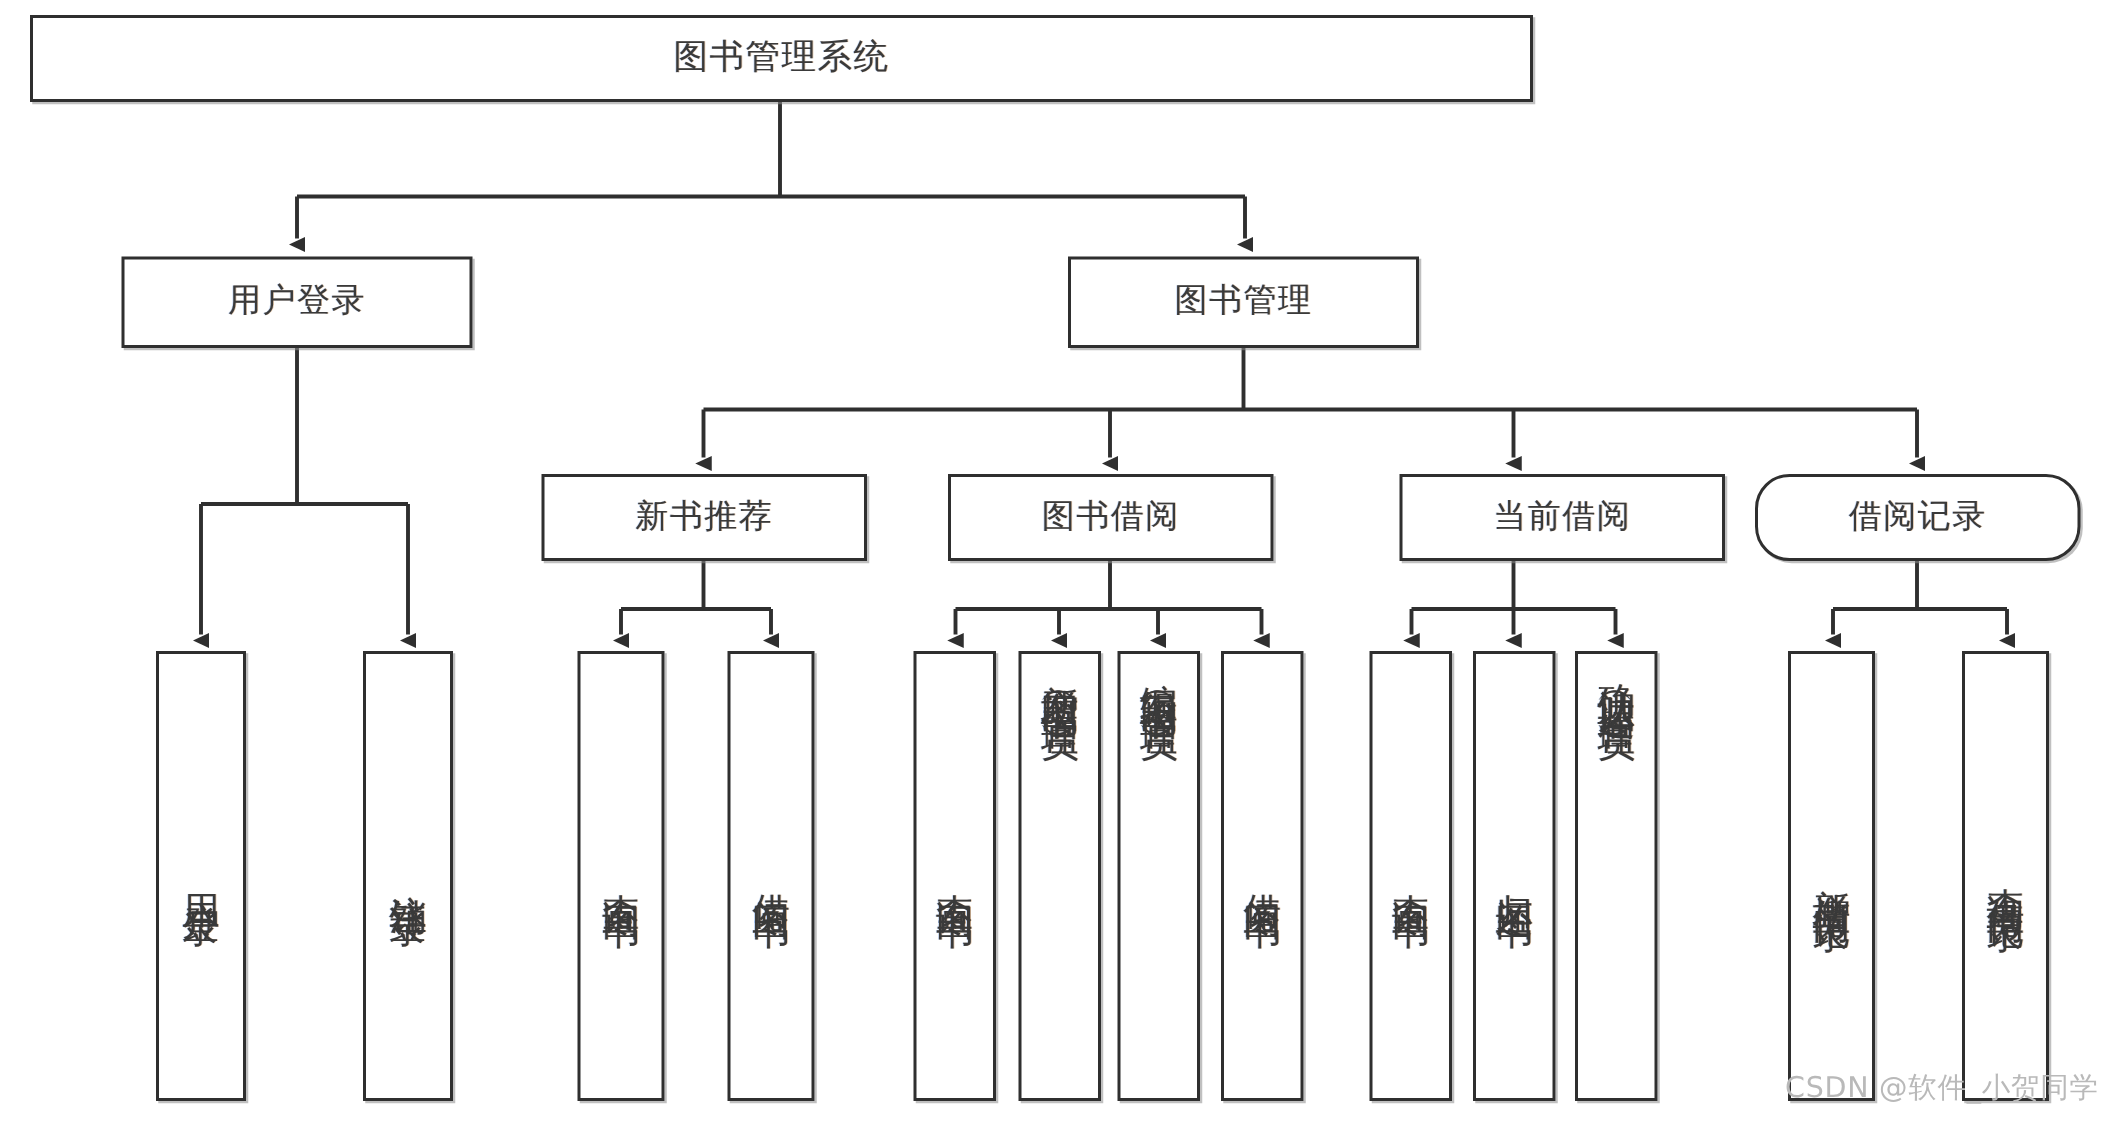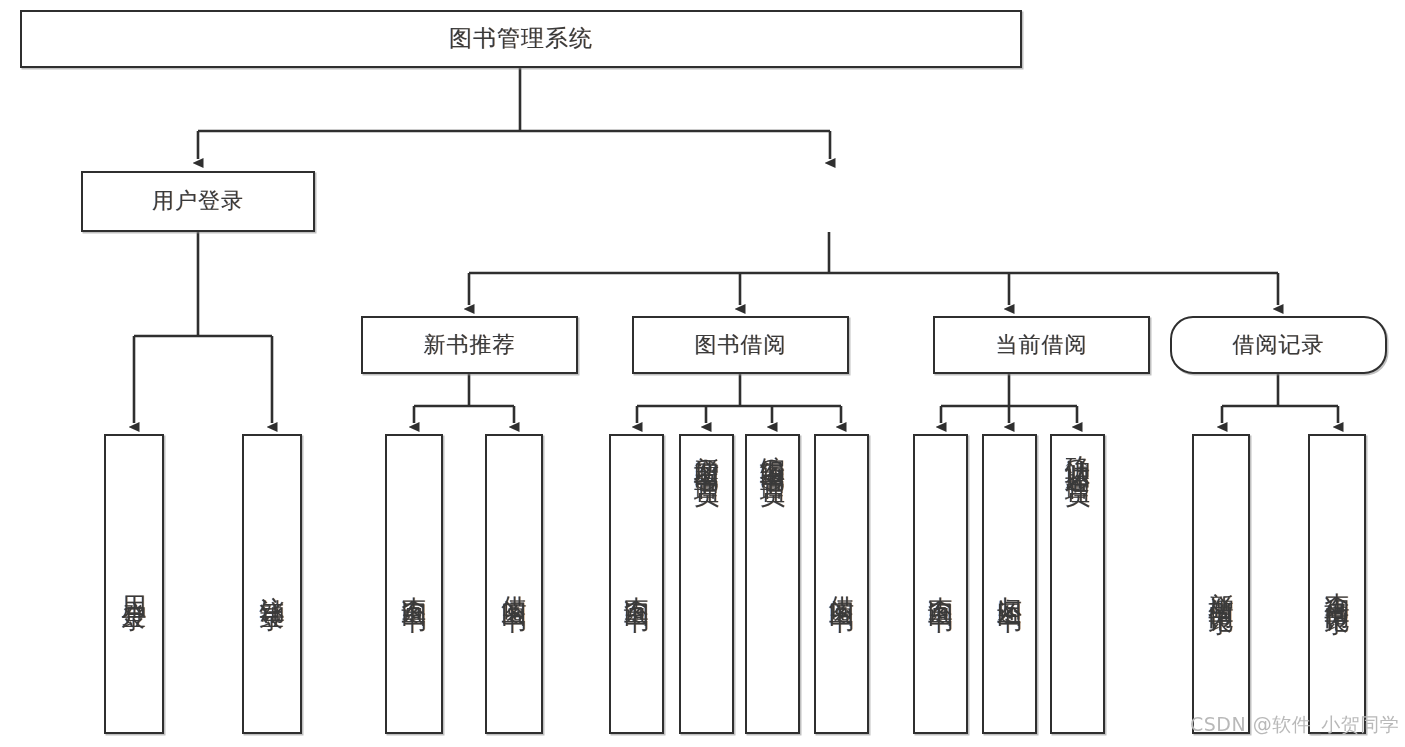--- a/index.html
+++ b/index.html
@@ -131,20 +131,23 @@
     </g>
   </svg>
 
   <div class="node root" style="left:20px; top:10px; width:1002px; height:58px;">
     <span class="label">图书管理系统</span>
   </div>
 
   <div class="node" style="left:81px; top:171px; width:234px; height:61px;">
     <span class="label">用户登录</span>
   </div>
+  <div class="node" style="left:712px; top:171px; width:234px; height:61px;">
+    <span class="label">图书管理</span>
+  </div>
 
   <div class="node" style="left:361px; top:316px; width:217px; height:58px;">
     <span class="label">新书推荐</span>
   </div>
   <div class="node" style="left:632px; top:316px; width:217px; height:58px;">
     <span class="label">图书借阅</span>
   </div>
   <div class="node" style="left:901px; top:316px; width:217px; height:58px;margin-left:32px;">
     <span class="label">当前借阅</span>
   </div>

